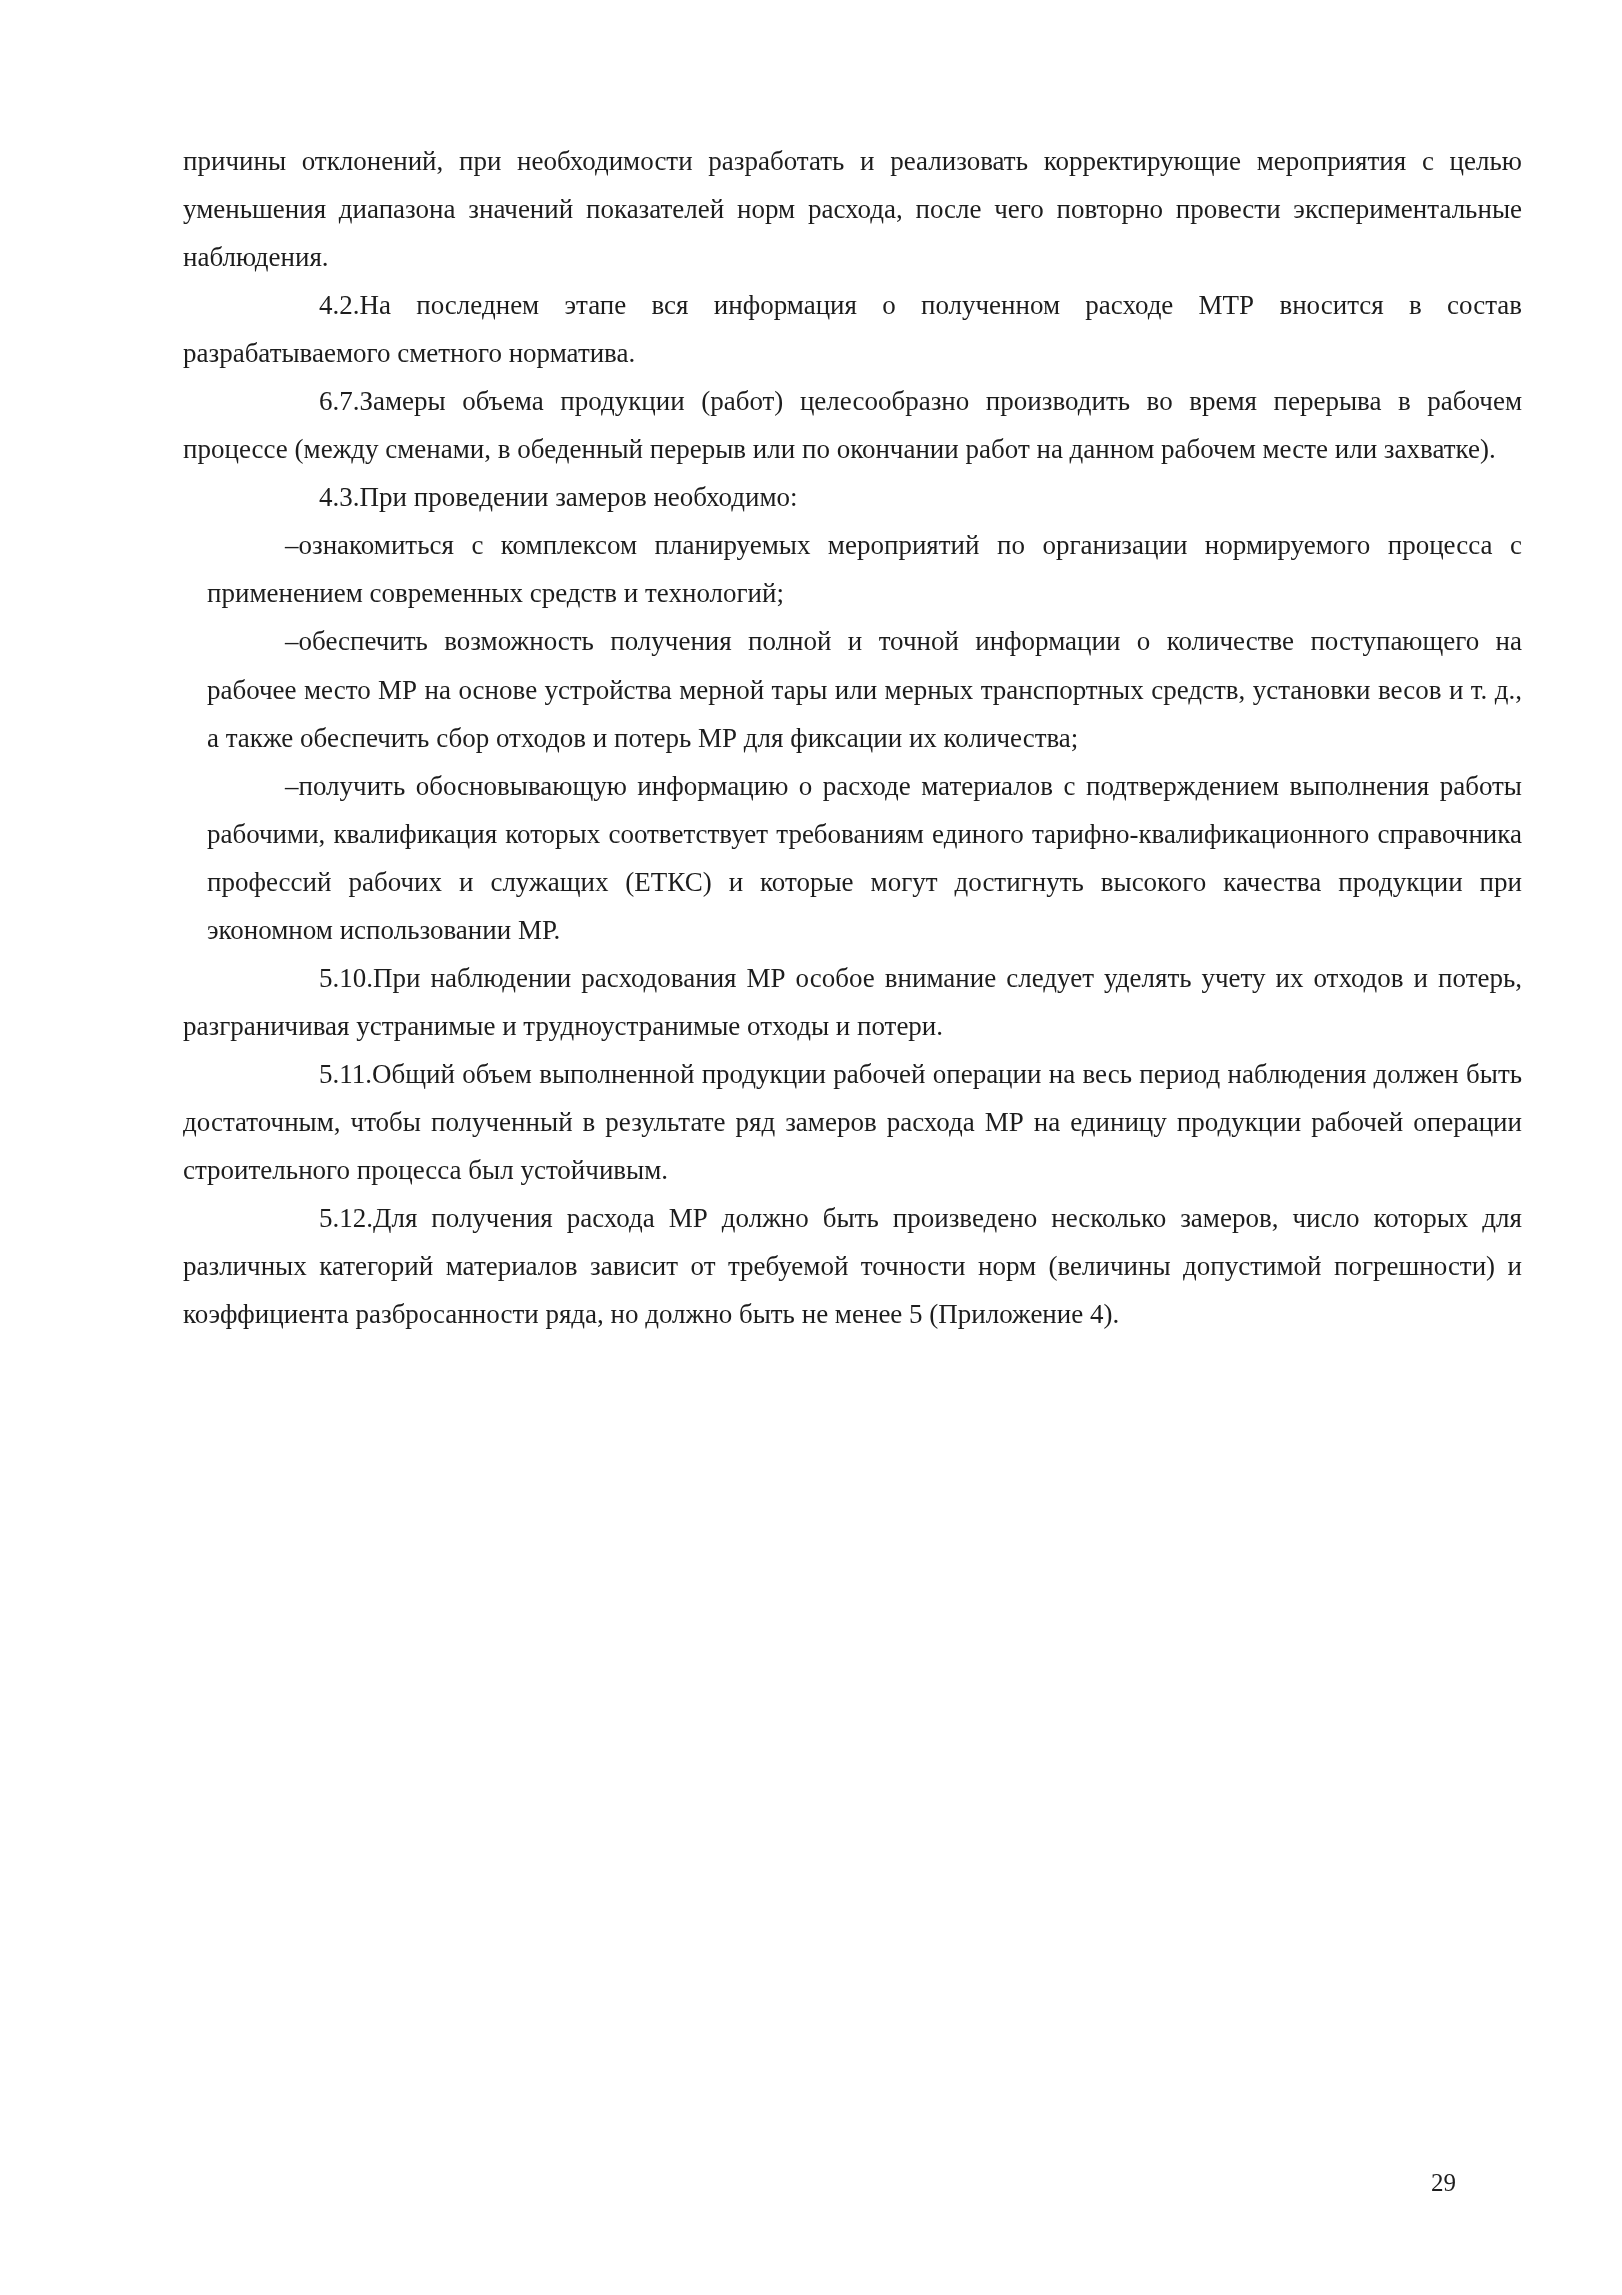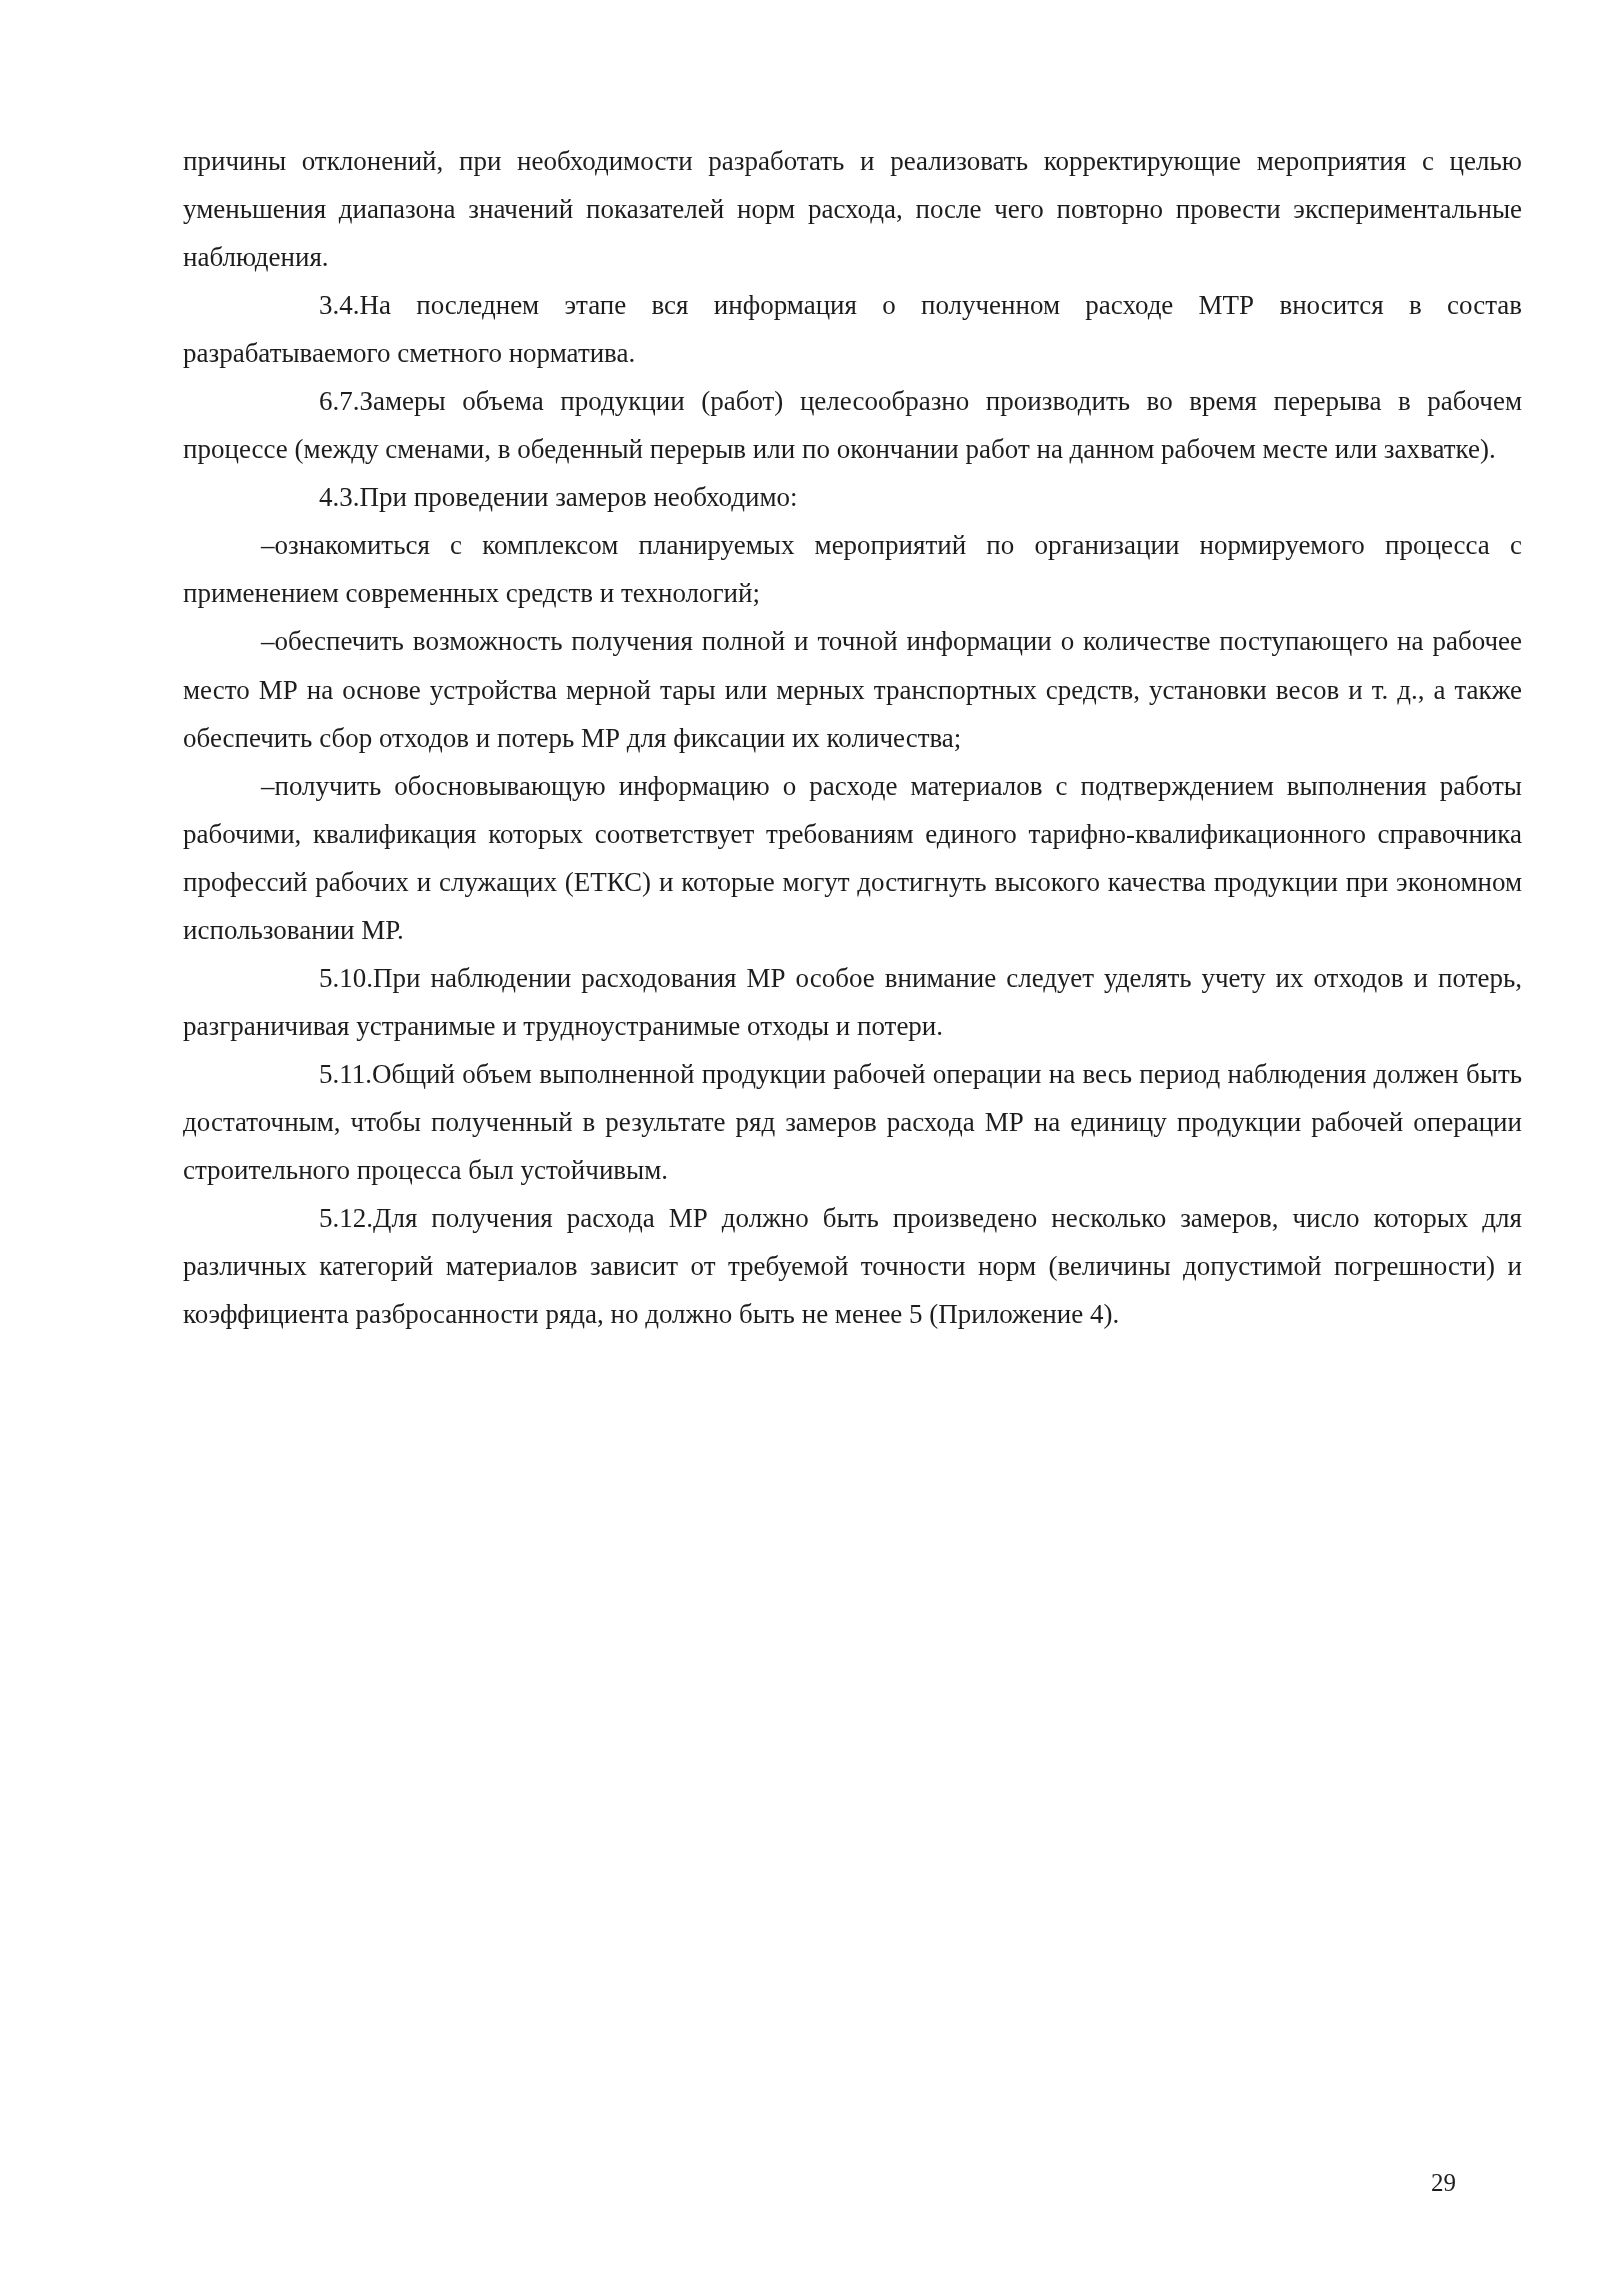--- a/index.html
+++ b/index.html
@@ -28,20 +28,21 @@
     margin: 0 0 0 0;
   }
   .p-cont {
     text-indent: 0;
   }
   .p-num {
     text-indent: 68px;
   }
   .p-dash {
     text-indent: 39px;
+    margin-left: 24px;
   }
   .num {
     display: inline-block;
     min-width: 77px;
   }
   .dash {
     display: inline-block;
     min-width: 31px;
   }
   .page-number {
@@ -58,21 +59,21 @@
 
 <div class="page">
   <div class="doc-body">
 
     <p class="p-cont">
       <span>причины отклонений, при необходимости разработать и реализовать корректирующие мероприятия с целью уменьшения диапазона значений показателей норм расхода, после чего повторно провести экспериментальные наблюдения.</span>
     </p>
 
 
     <p class="p-num">
-      <span class="num">3.4.</span><span>На последнем этапе вся информация о полученном расходе МТР вносится в состав разрабатываемого сметного норматива.</span>
+      <span class="num">4.2.</span><span>На последнем этапе вся информация о полученном расходе МТР вносится в состав разрабатываемого сметного норматива.</span>
     </p>
 
     <p class="p-num">
       <span class="num">6.7.</span><span>Замеры объема продукции (работ) целесообразно производить во время перерыва в рабочем процессе (между сменами, в обеденный перерыв или по окончании работ на данном рабочем месте или захватке).</span>
     </p>
 
     <p class="p-num">
       <span class="num">4.3.</span><span>При проведении замеров необходимо:</span>
     </p>
 

